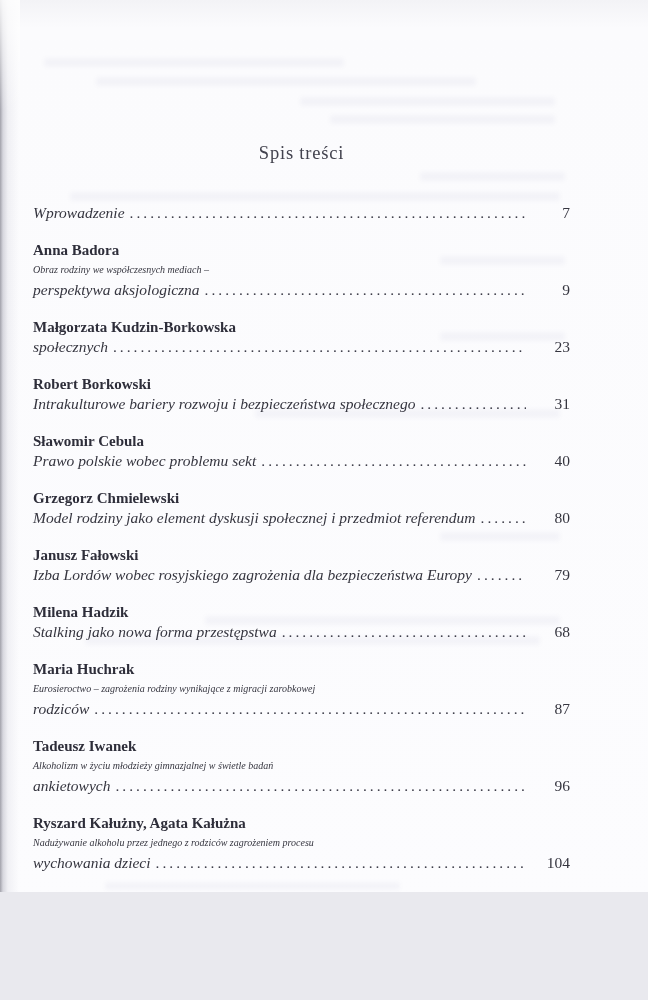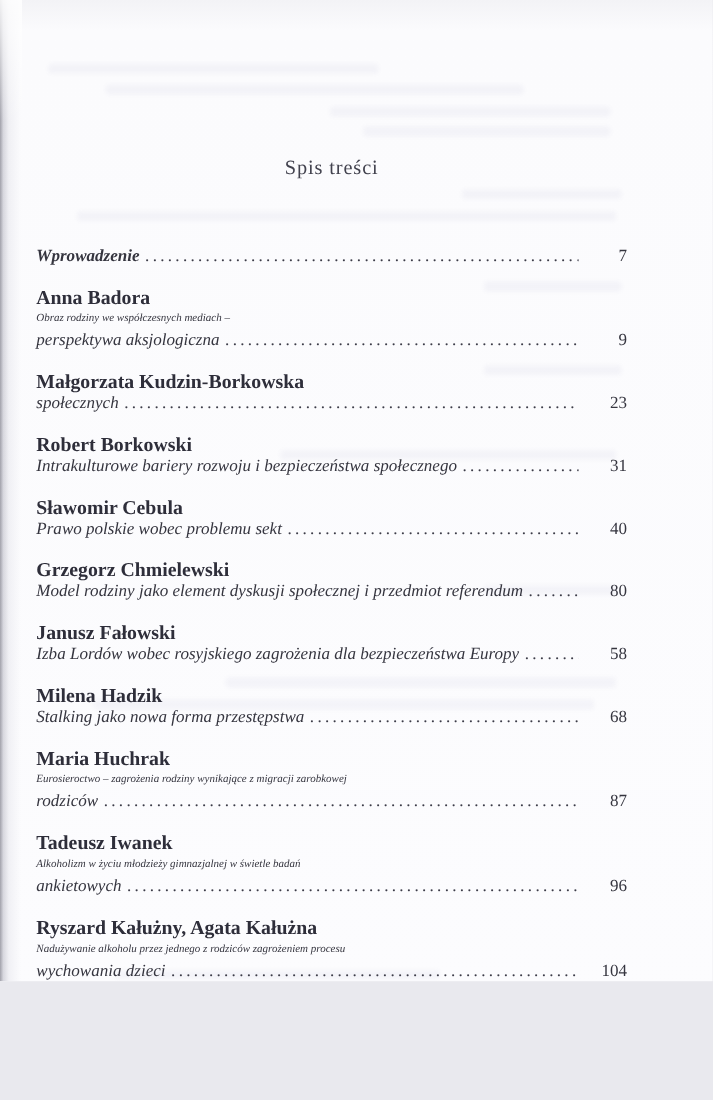--- a/index.html
+++ b/index.html
@@ -47,21 +47,21 @@
     text-align: center;
     font-size: 18.5px;
     line-height: 24px;
     letter-spacing: 0.8px;
     color: #42424e;
   }
   .entries { margin-top: 38px; }
   .entry { margin-bottom: 17px; }
   .author {
     font-weight: bold;
-    font-size: 18px;
+    font-size: 15px;
     line-height: 20px;
     color: #2e2e3a;
     white-space: nowrap;
   }
   .title-line {
     font-style: italic;
     font-size: 10px;
     line-height: 20px;
     color: #35353f;
     white-space: nowrap;
@@ -71,21 +71,21 @@
     align-items: baseline;
     font-size: 15.5px;
     line-height: 20px;
   }
   .title-last {
     font-style: italic;
     color: #35353f;
     white-space: nowrap;
     flex: none;
   }
-  .intro .title-last { font-weight: bold; margin-top: 20px; }
+  .intro .title-last { font-weight: normal; }
   .dots {
     flex: 1 1 auto;
     overflow: hidden;
     white-space: nowrap;
     margin-left: 5px;
     letter-spacing: 3px;
     color: #3c3c48;
     min-width: 0;
   }
   .dots::before {
@@ -184,21 +184,21 @@
           <span class="dots"></span>
           <span class="pagenum">80</span>
         </div>
       </div>
 
       <div class="entry">
         <div class="author">Janusz Fałowski</div>
         <div class="toc-row">
           <span class="title-last">Izba Lordów wobec rosyjskiego zagrożenia dla bezpieczeństwa Europy</span>
           <span class="dots"></span>
-          <span class="pagenum">58</span>
+          <span class="pagenum">79</span>
         </div>
       </div>
 
       <div class="entry">
         <div class="author">Milena Hadzik</div>
         <div class="toc-row">
           <span class="title-last">Stalking jako nowa forma przestępstwa</span>
           <span class="dots"></span>
           <span class="pagenum">68</span>
         </div>

